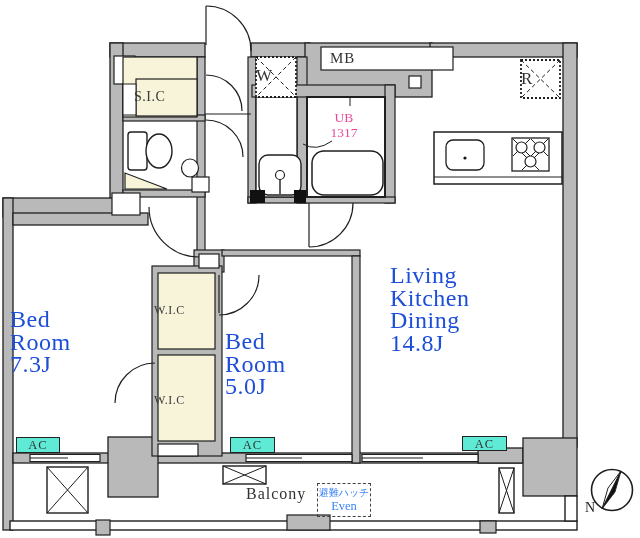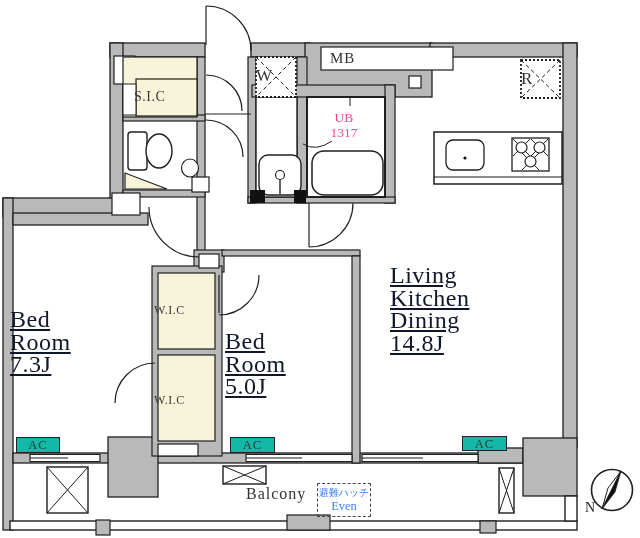--- a/index.html
+++ b/index.html
@@ -1,23 +1,23 @@
 <!DOCTYPE html>
 <html><head>
 <meta charset="utf-8">
 <style>
   html,body{margin:0;padding:0;background:#ffffff;}
   #stage{position:relative;width:640px;height:538px;background:#ffffff;overflow:hidden;
          font-family:"Liberation Serif","DejaVu Serif",serif;color:#2b2b2b;}
   #plan-svg{position:absolute;left:0;top:0;}
   .lbl{position:absolute;text-align:left;line-height:1;white-space:nowrap;}
-  .room-lbl{font-size:24px;line-height:22.5px;letter-spacing:0.5px;color:#0f172a;text-decoration:underline;}
+  .room-lbl{font-size:24px;line-height:22.5px;letter-spacing:0.5px;color:#1d4ed8;}
   .small-lbl{font-size:12px;color:#3a3a3a;letter-spacing:0.5px;}
   .fix-lbl{font-size:17px;color:#333;}
-  .ac-box{position:absolute;background:#14b8a6;border:1.5px solid #222;font-size:12.5px;
+  .ac-box{position:absolute;background:#5eead4;border:1.5px solid #222;font-size:12.5px;
           text-align:center;line-height:14px;color:#333;letter-spacing:1px;}
   .hatch-box{position:absolute;border:1.5px dashed #444;background:transparent;
              text-align:center;color:#3b82f6;}
   .hatch-l1{font-size:10px;line-height:13px;margin-top:2px;}
   .hatch-l2{font-size:12.5px;line-height:14px;}
   .mb-lbl{font-size:15px;color:#333;letter-spacing:1px;}
   .ub-lbl{font-size:13.5px;line-height:15px;color:#ec4899;text-align:center;}
   .balcony-lbl{font-size:16px;color:#333;letter-spacing:1px;}
   .n-lbl{font-size:14px;color:#222;}
   span{display:block;}

